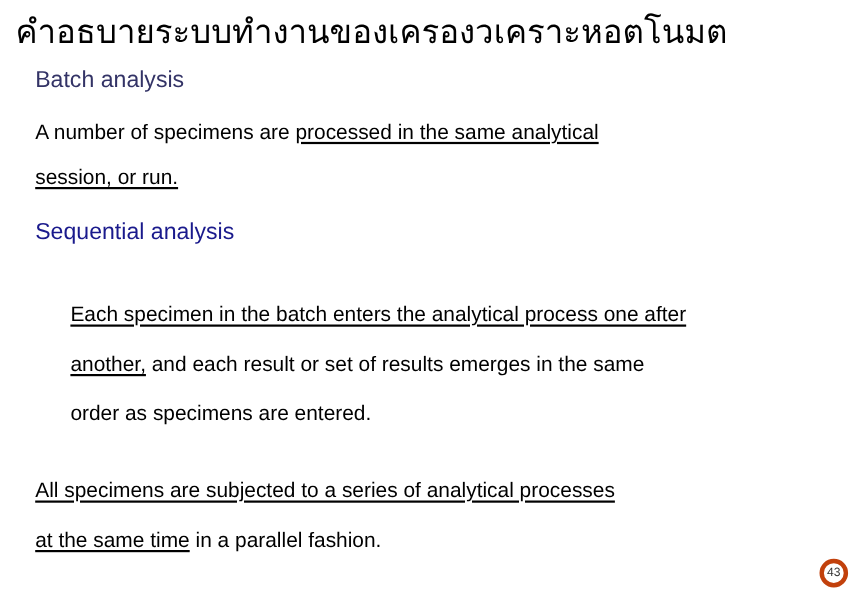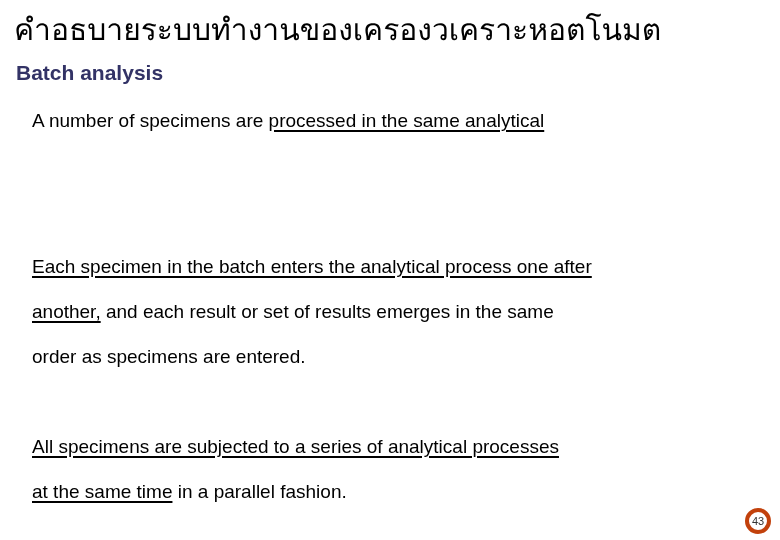--- a/index.html
+++ b/index.html
@@ -31,25 +31,25 @@
     font-size: 30px;
     line-height: 34px;
     color: #000000;
     white-space: nowrap;
     letter-spacing: 0px;
   }
 
   
   .heading {
     position: absolute;
-    left: 16px;
+    left: 32px;
     font-family: "Liberation Sans", sans-serif;
     font-size: 21px;
     line-height: 24px;
-    font-weight: bold;
+    font-weight: normal;
     white-space: nowrap;
   }
   .heading.batch    { top: 61px;  color: #333366; }
   .heading.sequential { top: 199px; color: #1a1a8c; }
   .heading.parallel { top: 397px; color: #333366; }
 
   
   .para {
     position: absolute;
     left: 32px;
@@ -61,21 +61,21 @@
   .line { display: block; height: 41px; line-height: 41px; }
   .line.tight { height: 45px; line-height: 45px; }
 
   .u {
     text-decoration: underline;
     text-decoration-thickness: 2px;
     text-underline-offset: 3px;
   }
 
   #p-batch      { top: 100px; }
-  #p-sequential { top: 244px; }
+  #p-sequential { top: 264px; margin-left: 32px; }
   #p-parallel   { top: 424px; }
 
   
   .page-badge {
     position: absolute;
     right: 9px;
     bottom: 6px;
     width: 26px;
     height: 26px;
     border: 4px solid #c2410c;
@@ -93,22 +93,24 @@
 <body>
 
 <div class="slide">
 
   <div class="slide-title">คำอธบายระบบทำงานของเครองวเคราะหอตโนมต</div>
 
   <div class="heading batch">Batch analysis</div>
 
   <div class="para" id="p-batch">
     <span class="line"><span>A number of specimens are </span><span class="u">processed in the same analytical</span><span></span></span>
+    <span class="line"><span></span><span class="u">session, or run.</span><span></span></span>
   </div>
 
+  <div class="heading sequential">Sequential analysis</div>
 
   <div class="para" id="p-sequential">
     <span class="line tight"><span></span><span class="u">Each specimen in the batch enters the analytical process one after</span><span></span></span>
     <span class="line tight"><span></span><span class="u">another,</span><span> and each result or set of results emerges in the same</span></span>
     <span class="line tight"><span>order as specimens are entered.</span><span class="u"></span><span></span></span>
   </div>
 
 
   <div class="para" id="p-parallel">
     <span class="line tight"><span></span><span class="u">All specimens are subjected to a series of analytical processes</span><span></span></span>

